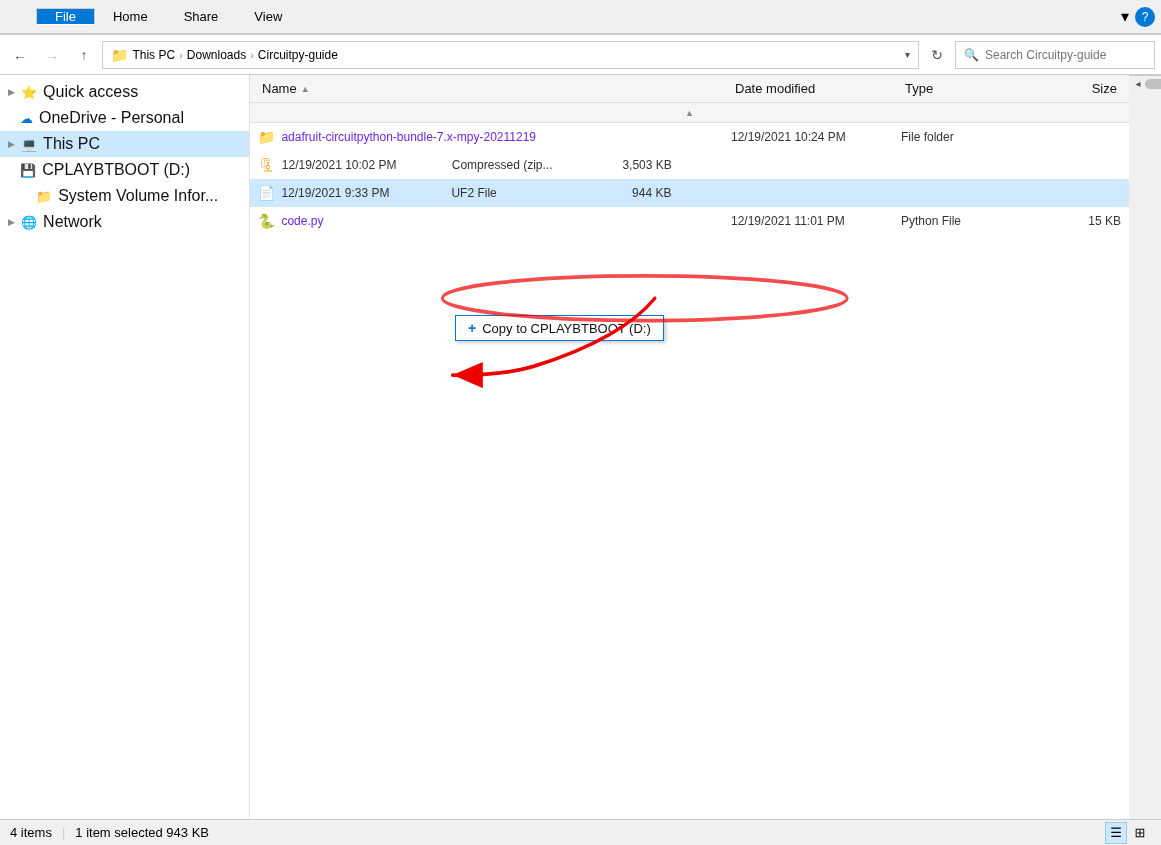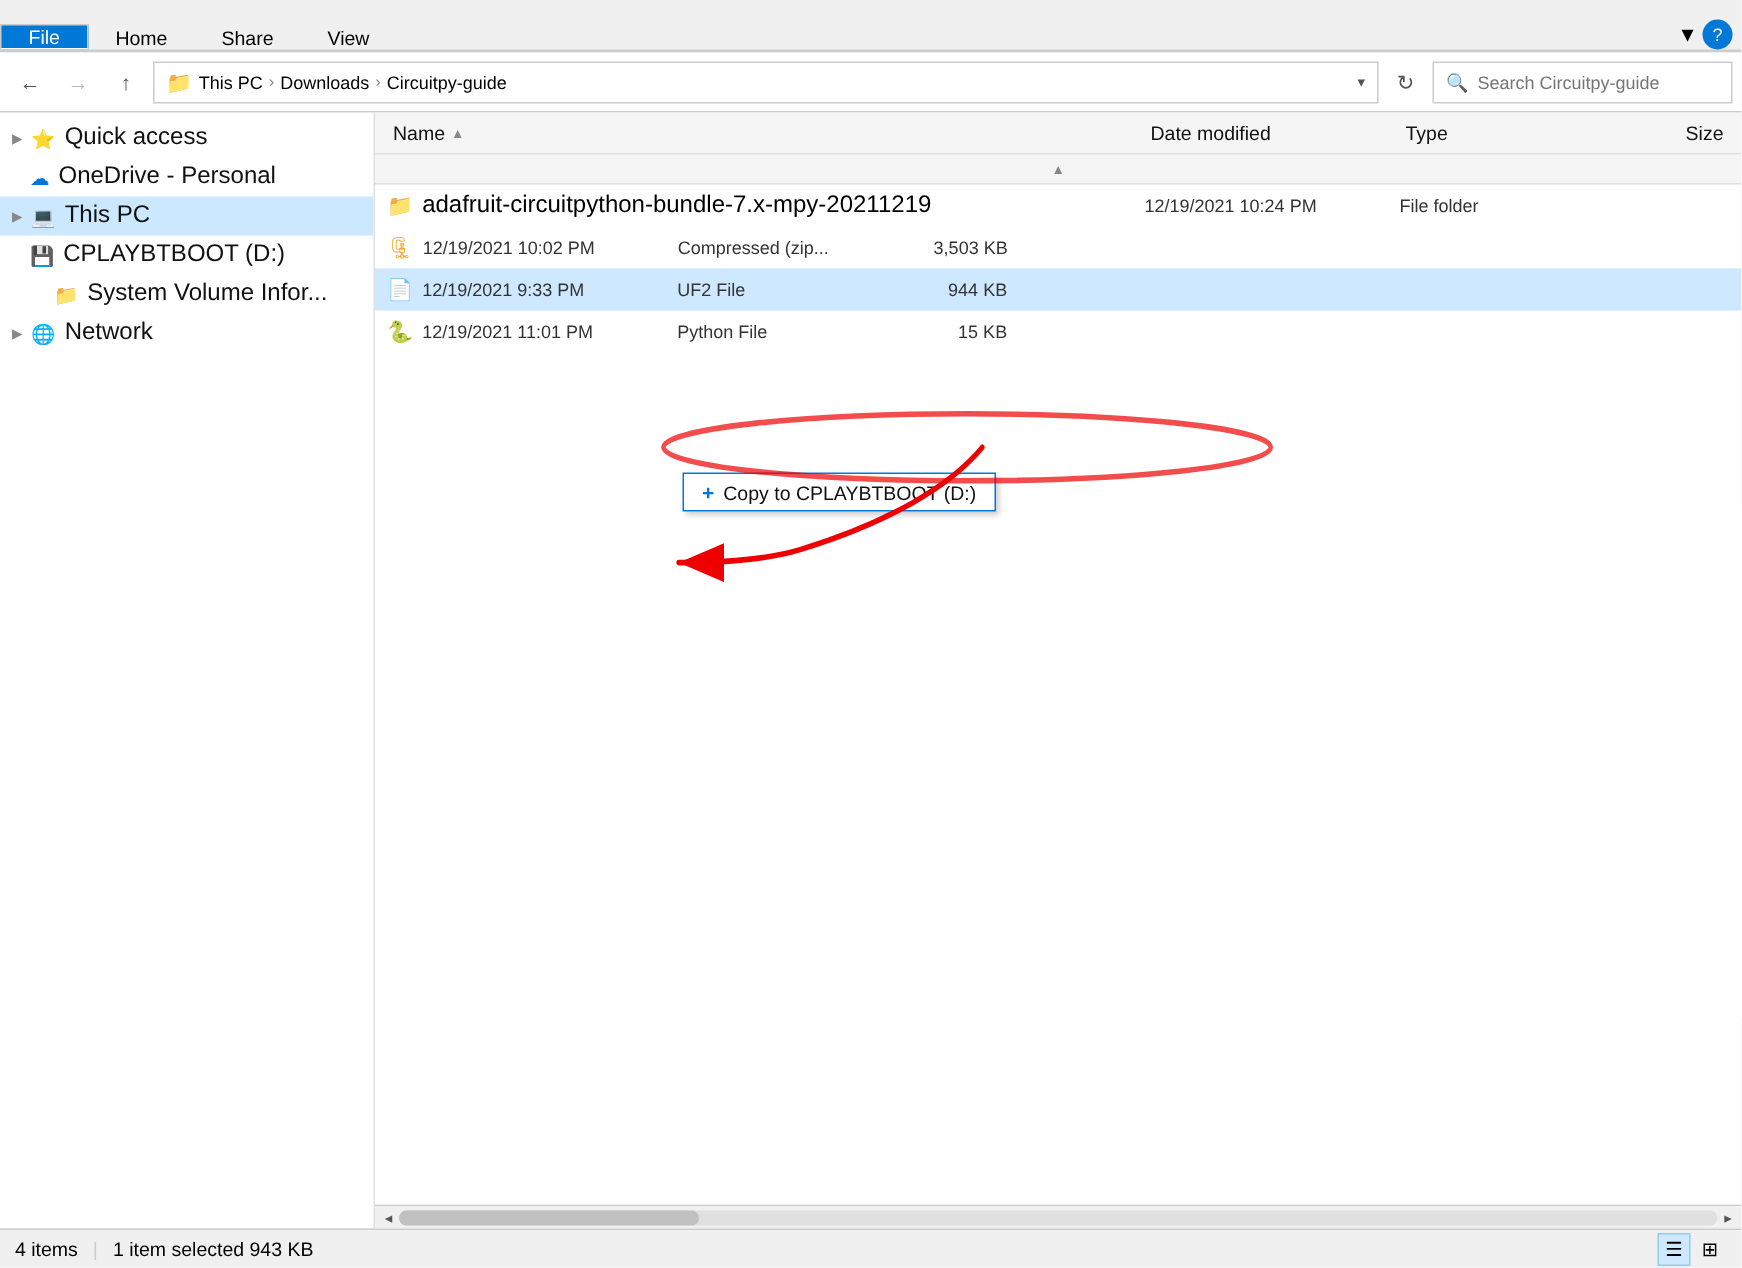--- a/index.html
+++ b/index.html
@@ -1,20 +1,20 @@
 <!DOCTYPE html>
 <html><head>
   <meta charset="utf-8">
   <style>
     * { box-sizing: border-box; margin: 0; padding: 0; font-family: 'Segoe UI', Arial, sans-serif; font-size: 13px; }
     body { background: #f0f0f0; width: 1161px; height: 845px; overflow: hidden; display: flex; flex-direction: column; }
 
     
     .ribbon { background: #f0f0f0; border-bottom: 1px solid #ccc; }
-    .ribbon-tabs { display: flex; align-items: flex-end; background: #f0f0f0; border-bottom: 1px solid #ccc; height: 34px; }
+    .ribbon-tabs { display: flex; align-items: center; background: #f0f0f0; border-bottom: 1px solid #ccc; height: 34px; padding-left: 36px; }
     .ribbon-tab { padding: 0 18px; display: flex; align-items: center; cursor: pointer; font-size: 13px; }
     .ribbon-tab.active { background: #fff; border: 1px solid #ccc; border-bottom: 1px solid #fff; color: #fff; background: #0078d7; }
     .ribbon-expand { margin-left: auto; display: flex; align-items: center; padding: 0 6px; }
     .ribbon-expand span { font-size: 16px; cursor: pointer; padding: 0 6px; }
 
     
     .address-bar { display: flex; align-items: center; background: #fff; border-bottom: 1px solid #ccc; padding: 4px 6px; gap: 4px; height: 40px; }
     .nav-btn { width: 28px; height: 28px; border: 1px solid transparent; border-radius: 2px; background: transparent; cursor: pointer; display: flex; align-items: center; justify-content: center; font-size: 14px; color: #555; }
     .nav-btn.disabled { color: #bbb; cursor: default; }
     .address-path { flex: 1; border: 1px solid #ccc; height: 28px; display: flex; align-items: center; padding: 0 8px; background: #fff; cursor: pointer; gap: 4px; }
@@ -36,21 +36,21 @@
     
     .file-list { flex: 1; overflow: auto; background: #fff; position: relative; }
     .file-list-header { display: flex; align-items: center; border-bottom: 1px solid #e0e0e0; background: #f5f5f5; height: 28px; padding: 0 8px; font-size: 12px; color: #111; position: sticky; top: 0; z-index: 1; }
     .col-name { flex: 1; min-width: 200px; cursor: pointer; display: flex; align-items: center; gap: 4px; padding: 0 4px; }
     .col-date { width: 170px; cursor: pointer; display: flex; align-items: center; gap: 4px; padding: 0 4px; margin-left: 20px; }
     .col-type { width: 130px; cursor: pointer; display: flex; align-items: center; gap: 4px; padding: 0 4px; }
     .col-size { width: 90px; cursor: pointer; display: flex; align-items: center; justify-content: flex-end; gap: 4px; padding: 0 4px; }
     .file-row { display: flex; align-items: center; padding: 2px 8px; cursor: pointer; height: 28px; }
     .file-row.selected { background: #cde8ff; }
     .file-icon { font-size: 14px; flex-shrink: 0; margin-right: 6px; }
-    .file-name { flex: 1; min-width: 200px; font-size: 16px; color: #000000; white-space: nowrap; overflow: hidden; text-overflow: ellipsis; }
+    .file-name { flex: 1; min-width: 200px; font-size: 12px; color: #6d28d9; white-space: nowrap; overflow: hidden; text-overflow: ellipsis; }
     .file-date { width: 170px; font-size: 12px; color: #333; white-space: nowrap; }
     .file-type { width: 130px; font-size: 12px; color: #333; white-space: nowrap; }
     .file-size { width: 90px; font-size: 12px; color: #333; text-align: right; white-space: nowrap; }
 
     
     .status-bar { height: 26px; background: #f0f0f0; border-top: 1px solid #ccc; display: flex; align-items: center; padding: 0 10px; gap: 10px; }
     .view-icons { margin-left: auto; display: flex; gap: 2px; }
     .view-icon-btn { width: 22px; height: 22px; border: 1px solid transparent; background: transparent; cursor: pointer; display: flex; align-items: center; justify-content: center; font-size: 14px; }
     .view-icon-btn.active { background: #cde8ff; border-color: #99cce8; }
 
@@ -135,21 +135,21 @@
       <span style="color:#f0a820;">📁</span>
       <span class="sidebar-label">System Volume Infor...</span>
     </div>
     <div class="sidebar-item">
       <span style="font-size:9px;color:#888;">▶</span>
       <span style="color:#0078d7;">🌐</span>
       <span class="sidebar-label">Network</span>
     </div>
   </div>
 
-  <div style="flex:1; display:flex; flex-direction:column; overflow:hidden; position:relative;justify-content:space-between;">
+  <div style="flex:1; display:flex; flex-direction:row; overflow:hidden; position:relative;justify-content:space-between;">
     <div class="file-list">
       <div class="file-list-header">
         <div class="col-name">
           <span>Name</span>
           <span style="font-size:9px;color:#888;">▲</span>
         </div>
         <div class="col-date">
           <span>Date modified</span>
         </div>
         <div class="col-type">
@@ -181,20 +181,21 @@
 
       <div class="file-row selected">
         <span class="file-icon" style="color:#555;">📄</span>
         <span class="file-date">12/19/2021 9:33 PM</span>
         <span class="file-type">UF2 File</span>
         <span class="file-size">944 KB</span>
       </div>
 
       <div class="file-row">
         <span class="file-icon" style="color:#3572A5;">🐍</span>
+        <span class="file-name">code.py</span>
         <span class="file-date">12/19/2021 11:01 PM</span>
         <span class="file-type">Python File</span>
         <span class="file-size">15 KB</span>
       </div>
     </div>
 
     <div class="drag-tooltip">
       <span class="drag-plus">+</span>
       <span>Copy to CPLAYBTBOOT (D:)</span>
     </div>

